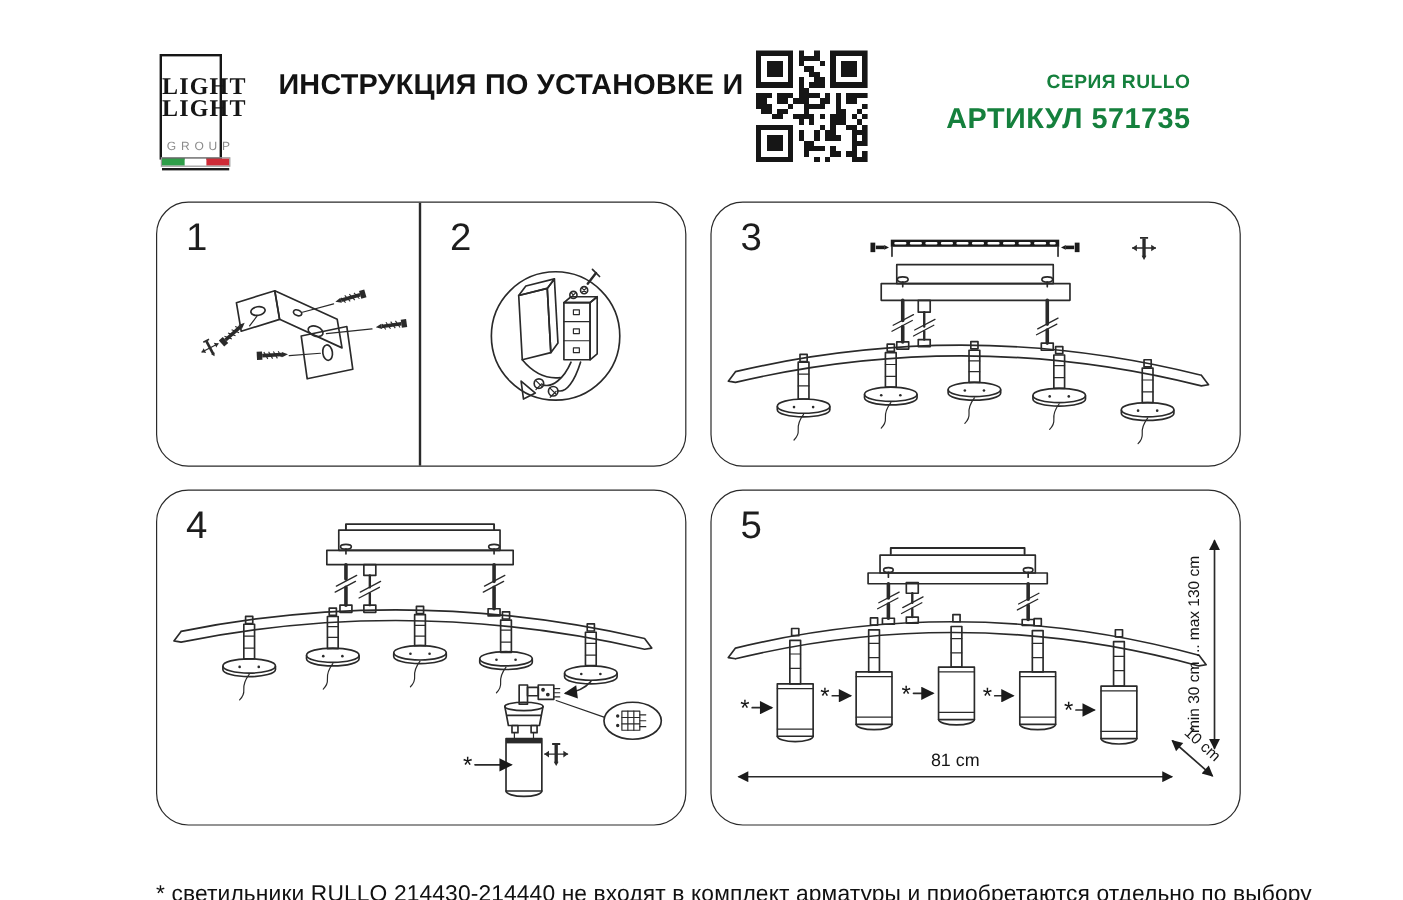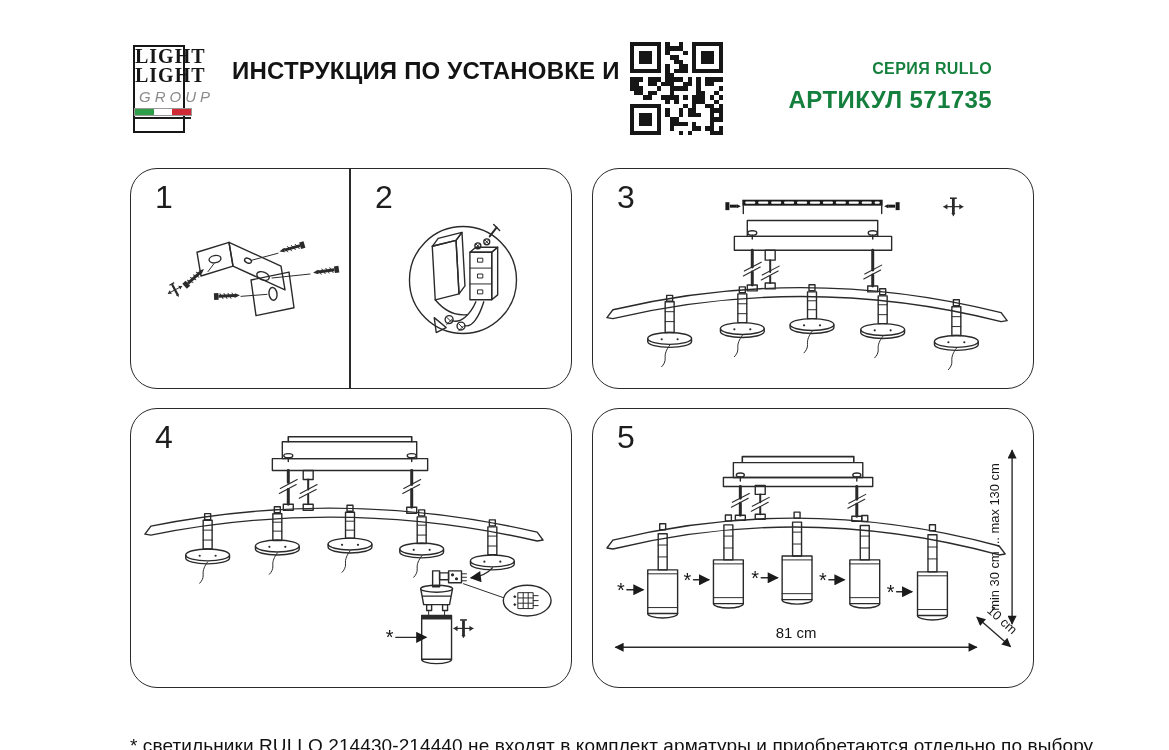--- a/index.html
+++ b/index.html
@@ -1,22 +1,22 @@
 <!DOCTYPE html>
 <html><head>
 <meta charset="utf-8">
 <style>
   html,body{margin:0;padding:0;background:#fff;}
   .page{position:relative;width:1169px;height:750px;background:#fff;overflow:hidden;
         font-family:"Liberation Sans",sans-serif;color:#161616;}
   
   .logo{position:absolute;left:133px;top:45px;width:52px;height:88px;border:2px solid #161616;
-        box-sizing:border-box;text-align:center;padding-top:0;background:#fff;}
+        box-sizing:border-box;text-align:center;padding-top:16px;background:#fff;}
   .logo .w{font-family:"Liberation Serif",serif;font-weight:700;font-size:20px;line-height:19px;letter-spacing:1px;}
-  .logo .g{font-size:15px;letter-spacing:4px;color:#8b8b8b;margin-top:3px;padding-left:4px;font-style:italic;}
+  .logo .g{font-size:10px;letter-spacing:4px;color:#8b8b8b;margin-top:16px;padding-left:4px;}
   .flagwrap{width:56px;margin:4px auto 0;border-bottom:2.5px solid #1d1d1d;padding-bottom:1.5px;}
   .flag{display:flex;height:6px;outline:0.5px solid #999;}
   .flag span{flex:1;}
   .fgreen{background:#2f9e49;} .fwhite{background:#ffffff;} .fred{background:#ce2b37;}
   .title{position:absolute;left:232px;top:55px;font-size:24px;font-weight:700;line-height:31px;
          letter-spacing:0.2px;color:#131313;}
   .qr{position:absolute;left:630px;top:42px;width:93px;height:93px;}
   .product{position:absolute;left:788px;top:60px;width:204px;text-align:right;color:#15803d;}
   .series{font-size:16px;font-weight:700;letter-spacing:0.4px;}
   .article{font-size:24px;font-weight:700;letter-spacing:0.4px;margin-top:8px;}

